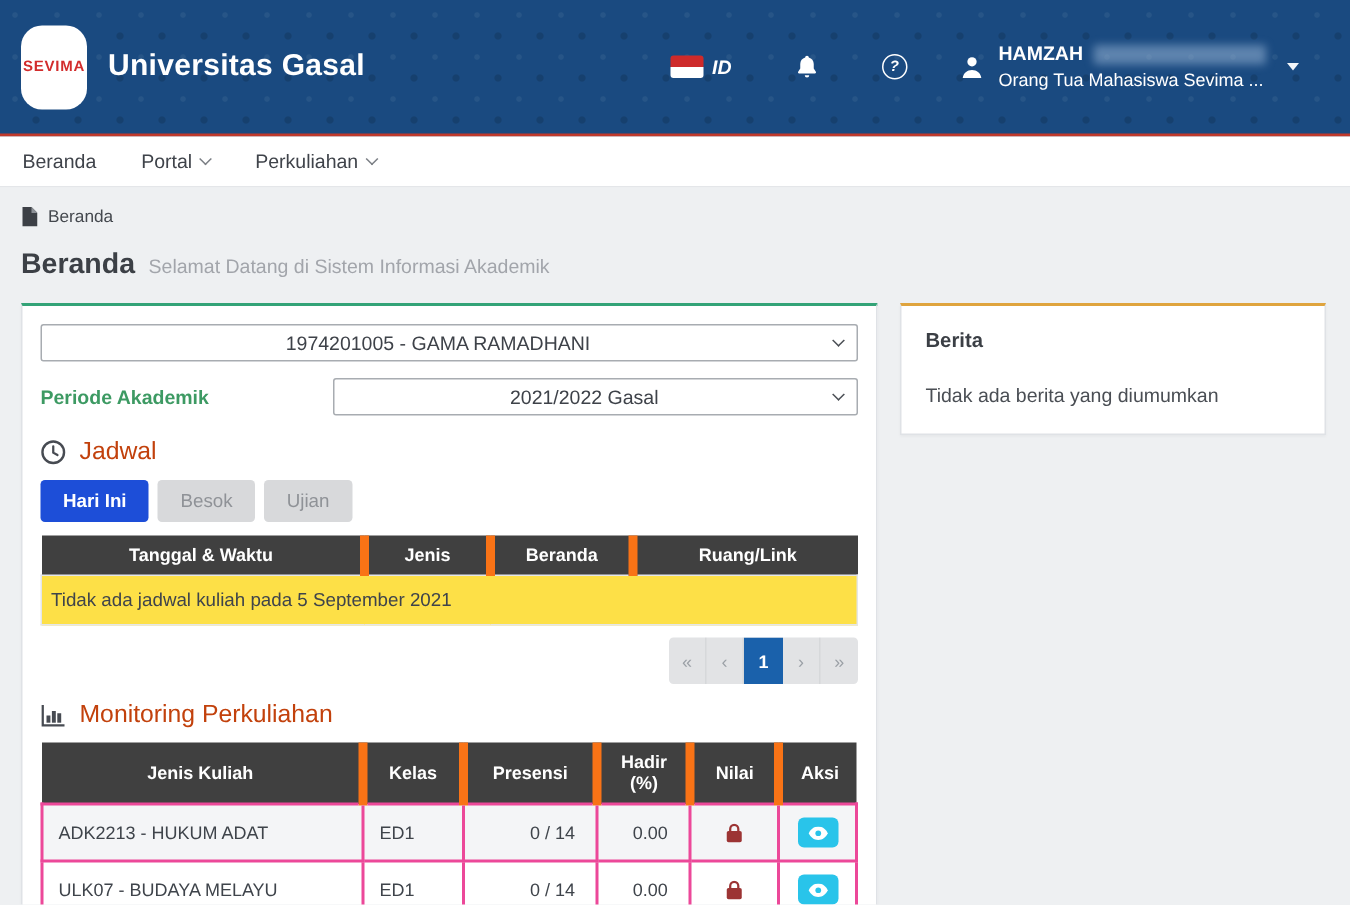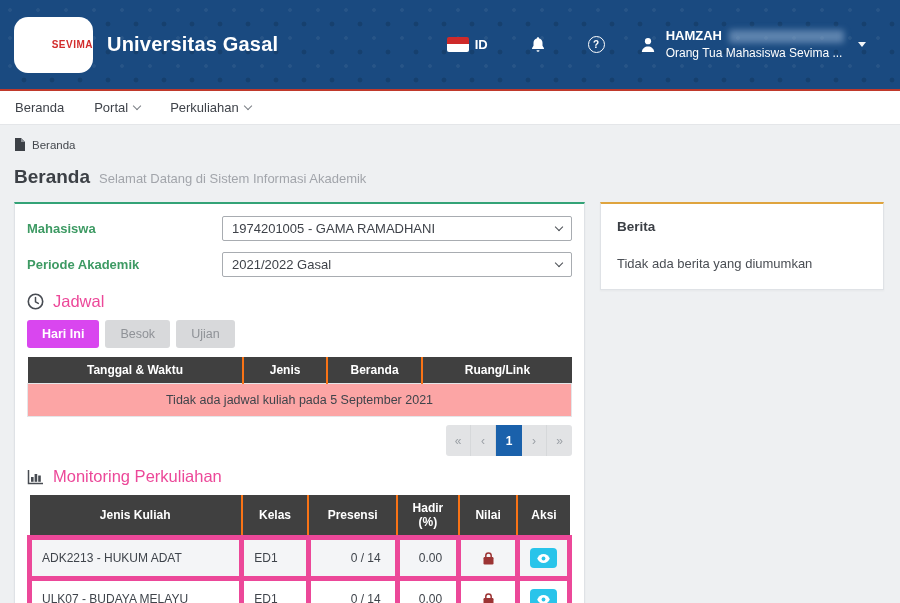--- a/index.html
+++ b/index.html
@@ -7,27 +7,27 @@
   body { font-family:"Liberation Sans", sans-serif; background:#eef0f2; color:#3e4349; font-size:13px; }
 
   
   .header { height:91px; border-bottom:2px solid #c0392b; display:flex; align-items:center;
     padding:0 34px 0 14px;
     background-color:#1a4a80;
     background-image:
       radial-gradient(circle at 10px 10px, rgba(255,255,255,.06) 1.5px, transparent 2.2px),
       radial-gradient(circle at 24px 24px, rgba(0,0,0,.14) 2px, transparent 2.8px);
     background-size:28px 28px; }
-  .logo-box { width:79px; height:56px; background:#fff; border-radius:14px; display:flex; align-items:center; justify-content:flex-end; flex:none; }
+  .logo-box { width:44px; height:56px; background:#fff; border-radius:14px; display:flex; align-items:center; justify-content:center; flex:none; }
   .logo-text { color:#d22c2c; font-weight:bold; font-size:10px; letter-spacing:.5px; }
   .brand { margin-left:14px; color:#fff; }
   .brand .sub { font-size:12px; font-weight:500; margin-bottom:4px; }
   .brand .title { font-size:20px; font-weight:bold; letter-spacing:.2px; }
   .header-spacer { flex:1; }
-  .hdr-item { display:flex; align-items:center; color:#fff; margin-left:42px; }
+  .hdr-item { display:flex; align-items:center; color:#fff; margin-left:42px;font-style:italic; }
   .flag { width:22px; height:15px; border-radius:2px; background:linear-gradient(#ce2a2a 50%, #ffffff 50%); margin-right:6px; flex:none; }
   .lang-code { font-size:13px; font-weight:bold; color:#fff; }
   .icon-btn svg { display:block; }
   .help-circle { width:17px; height:17px; border:1.6px solid #fff; border-radius:50%; display:flex; align-items:center; justify-content:center; font-size:10px; font-weight:bold; color:#fff; }
   .user-block { display:flex; align-items:center; margin-left:34px; }
   .user-texts { margin-left:9px; line-height:1.25; }
   .user-name-row { display:flex; align-items:center; }
   .user-name { font-size:13px; font-weight:bold; color:#fff; }
   .redacted { display:inline-block; width:115px; height:13px; margin-left:7px; background:rgba(150,178,212,.55); filter:blur(3px); border-radius:2px; }
   .user-role { font-size:12px; color:#fff; margin-top:2px; }
@@ -53,41 +53,41 @@
   .panel { background:#fff; border:1px solid #dfe2e6; box-shadow:0 1px 2px rgba(0,0,0,.04); }
   .main-panel { border-top:2px solid #33a377; padding:12px 12px 5px 12px; }
   .news-panel { border-top:2px solid #dfa43e; padding:15px 16px 18px 16px; }
 
   
   .filter-row { display:flex; align-items:center; margin-bottom:11px; }
   .filter-label { width:195px; flex:none; font-size:13px; font-weight:bold; color:#3d9a63; }
   .select-wrap { position:relative; flex:1; }
   .select-wrap select { width:100%; height:25px; appearance:none; -webkit-appearance:none;
     border:1px solid #a8acb1; border-radius:2px; background:#fff; padding:0 24px 0 9px;
-    font-family:"Liberation Sans", sans-serif; font-size:13px; color:#3e4249; }
+    font-family:"Liberation Sans", sans-serif; font-size:13px; color:#3e4249;text-align:center; }
   .select-wrap .sel-chev { position:absolute; right:10px; top:8px; width:6px; height:6px;
     border-right:1.6px solid #4a4e54; border-bottom:1.6px solid #4a4e54; transform:rotate(45deg); pointer-events:none; }
 
   
   .section-head { display:flex; align-items:center; margin-top:15px; }
   .section-head svg { margin-right:9px; display:block; }
-  .section-title { font-size:16.5px; color:#ec4899; }
+  .section-title { font-size:16.5px; color:#c2410c; }
 
   
   .tabs { margin-top:9px; display:flex; }
   .tab-btn { border:none; cursor:pointer; font-family:"Liberation Sans", sans-serif; font-size:12.5px;
     padding:7px 15px; border-radius:3px; margin-right:6px; background:#d8d9db; color:#8f9297; }
-  .tab-btn.active { background:#d946ef; color:#fff; font-weight:bold; }
+  .tab-btn.active { background:#1d4ed8; color:#fff; font-weight:bold; }
 
   
   table { border-collapse:collapse; width:100%; margin-top:9px; }
   th { background:#404040; color:#fff; font-size:12px; font-weight:bold; padding:6px 6px; text-align:center; }
-  th + th { border-left:2px solid #f97316; }
-  .empty-cell { background:#fca5a5; border:1px solid #e4e6e9; text-align:center; font-size:12.5px; color:#3f444b; padding:9px 6px; }
-  .mon-table td { border:5px solid #ec4899; font-size:12px; color:#3f444b; padding:8px 10px; }
+  th + th { border-left:6px solid #f97316; }
+  .empty-cell { background:#fde047; border:1px solid #e4e6e9; font-size:12.5px; color:#3f444b; padding:9px 6px; }
+  .mon-table td { border:2px solid #ec4899; font-size:12px; color:#3f444b; padding:8px 10px; }
   .mon-table tr.striped td { background:#f4f5f7; }
   td.al { text-align:left; } td.ar { text-align:right; padding-right:14px; } td.ac { text-align:center; }
 
   
   .pag-row { display:flex; justify-content:flex-end; margin-top:8px; }
   .pagination { display:inline-flex; background:#e2e3e5; border-radius:3px; overflow:hidden; }
   .page-btn { width:25px; height:31px; display:flex; align-items:center; justify-content:center;
     font-size:12px; color:#9ba0a6; cursor:pointer; border-right:1px solid #d6d8da; }
   .page-btn:last-child { border-right:none; }
   .page-btn.active { background:#1a61ab; color:#fff; width:26px; font-weight:bold; border-right:none; }
@@ -173,21 +173,20 @@
     <span class="page-title">Beranda</span>
     <span class="page-subtitle">Selamat Datang di Sistem Informasi Akademik</span>
   </div>
 
   <div class="cols">
 
     <div class="left-col">
       <div class="panel main-panel">
 
         <div class="filter-row">
-          <span class="filter-label">Mahasiswa</span>
           <div class="select-wrap">
             <select>
               <option>1974201005 - GAMA RAMADHANI</option>
             </select>
             <span class="sel-chev"></span>
           </div>
         </div>
 
         <div class="filter-row">
           <span class="filter-label">Periode Akademik</span>

